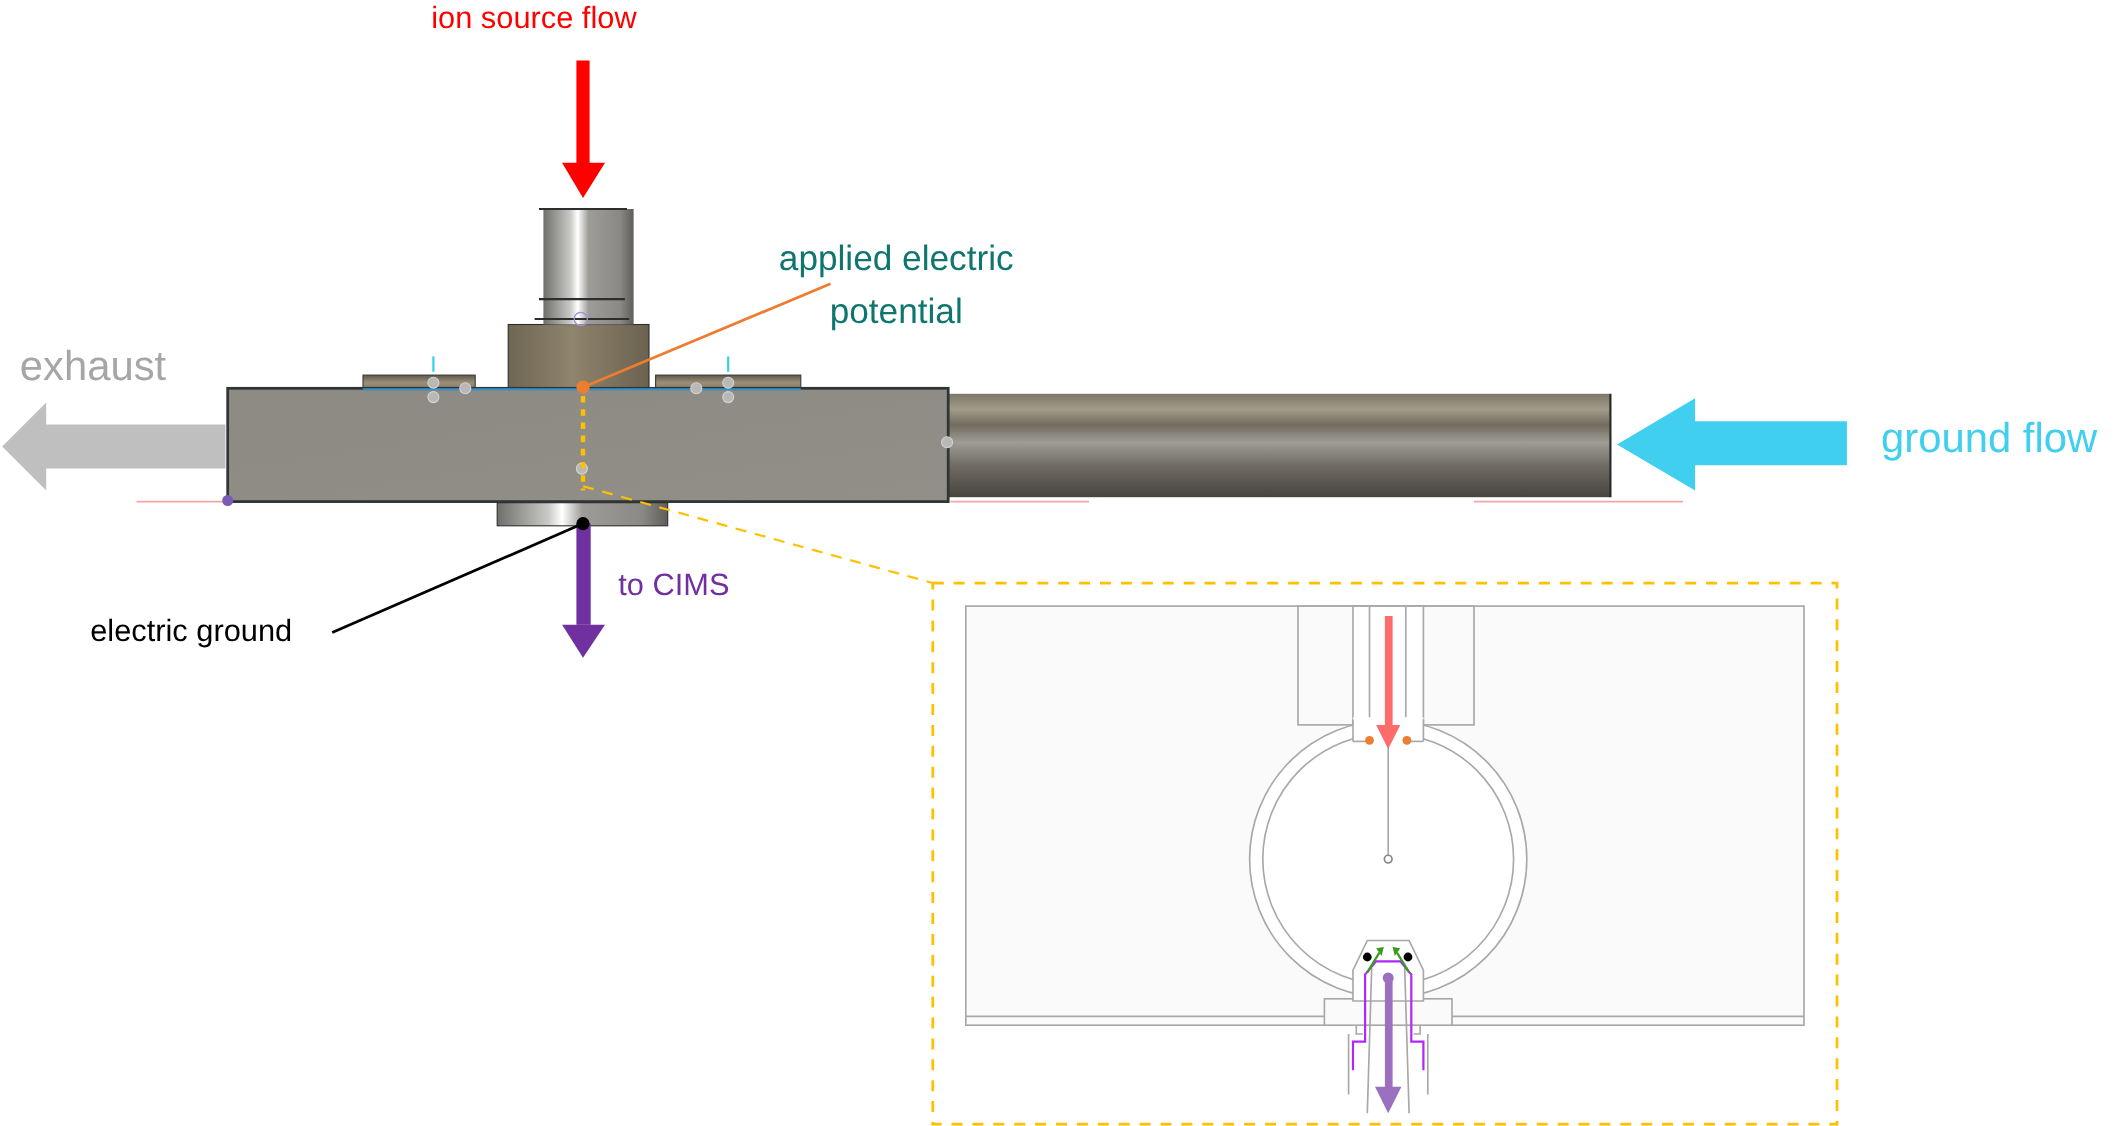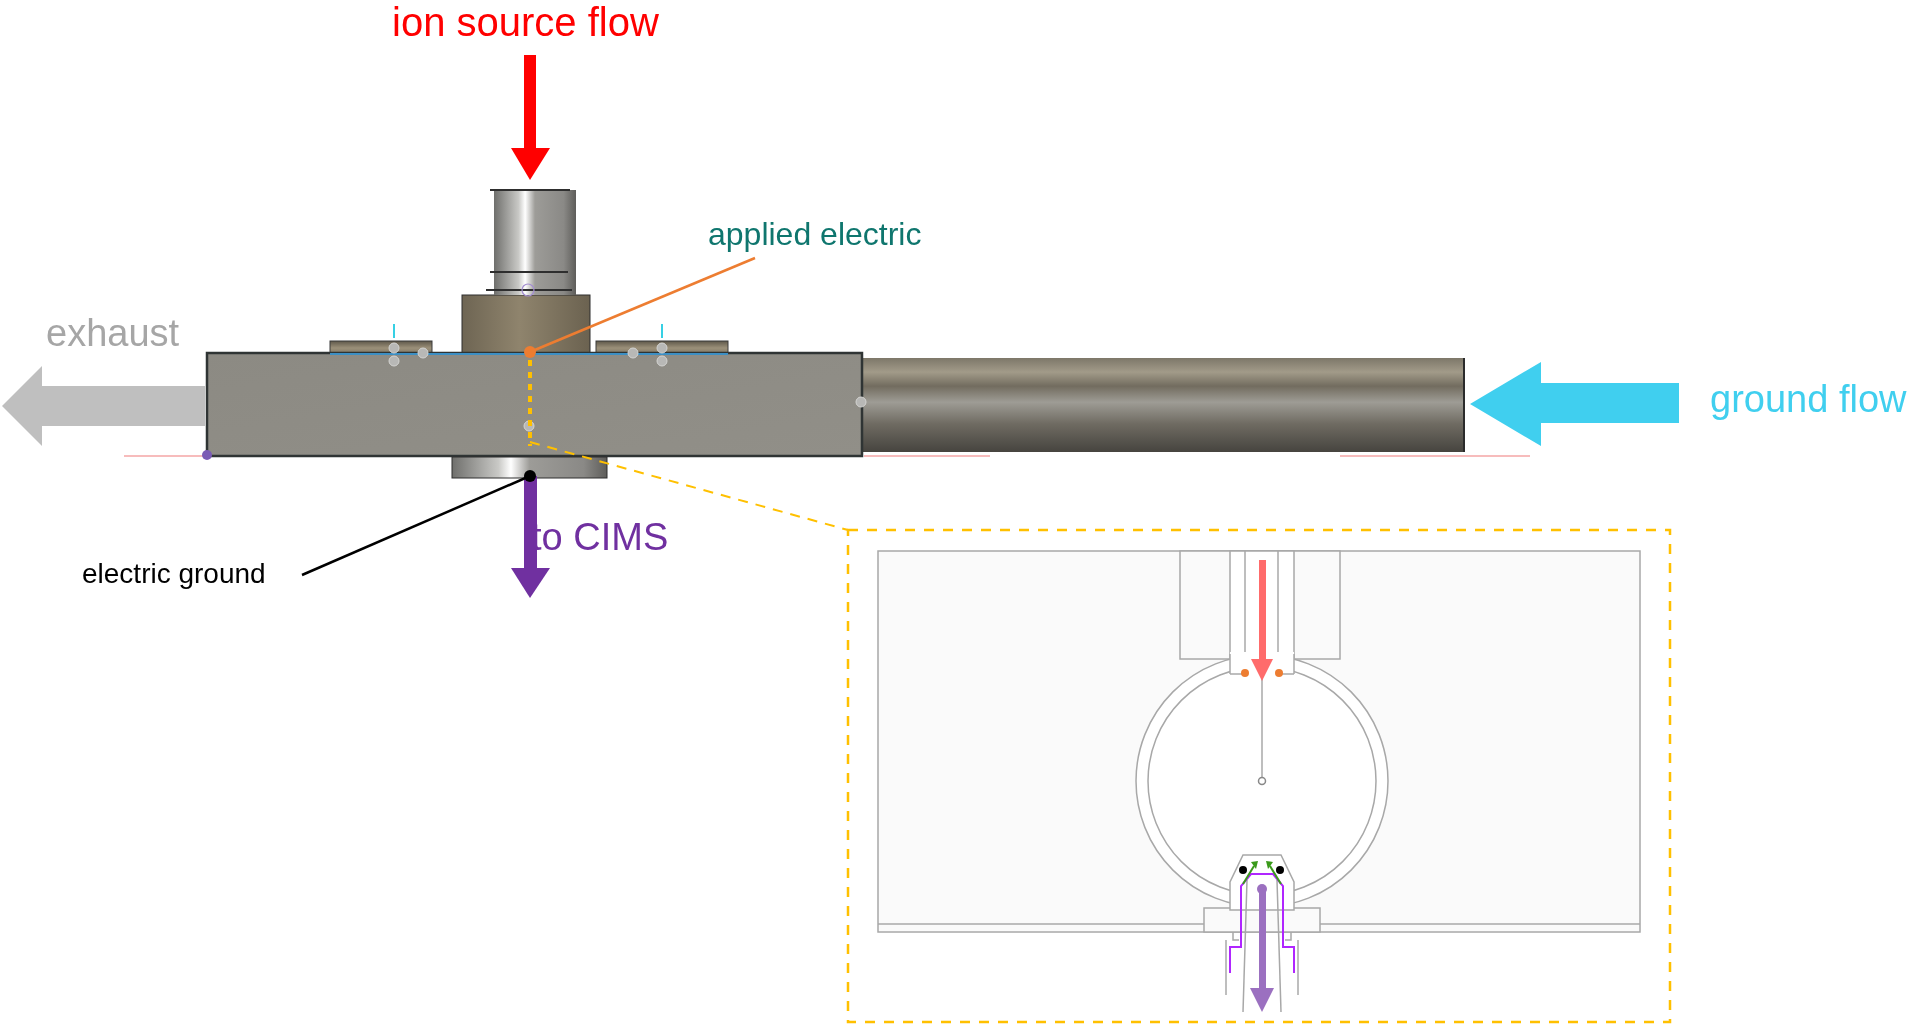--- a/index.html
+++ b/index.html
@@ -1,23 +1,23 @@
 <!DOCTYPE html>
 <html><head>
 <meta charset="utf-8">
 <style>
   html, body { margin: 0; padding: 0; background: #ffffff; }
   body { width: 1926px; height: 1024px; position: relative; overflow: hidden; font-family: "Liberation Sans", sans-serif; }
   svg { position: absolute; left: 0; top: 0; }
   .lbl { position: absolute; white-space: nowrap; font-family: "Liberation Sans", sans-serif; line-height: 1; }
-  .lbl-ion { left: 392px; top: 2px; font-size: 40px; }
-  .lbl-exhaust { left: 18px; top: 314px; font-size: 38px; margin-left: 28px; }
+  .lbl-ion { left: 392px; top: 2px; font-size: 28px; }
+  .lbl-exhaust { left: 18px; top: 314px; font-size: 38px; }
   .lbl-applied { left: 708px; top: 210px; font-size: 32px; text-align: center; line-height: 49px; }
   .lbl-sample { left: 1710px; top: 380px; font-size: 38px; }
-  .lbl-cims { left: 531px; top: 518px; font-size: 38px; }
+  .lbl-cims { left: 562px; top: 518px; font-size: 28px; }
   .lbl-ground { left: 82px; top: 560px; font-size: 28px; text-align: right; }
 </style>
 </head>
 <body>
 
 <svg width="1926" height="1024" viewBox="0 0 1926 1024">
   <defs>
     <linearGradient id="gSteel" x1="0" x2="1" y1="0" y2="0">
       <stop offset="0" stop-color="#6f6f6c"></stop>
       <stop offset="0.3" stop-color="#c9c9c6"></stop>
@@ -179,16 +179,17 @@
     <polygon points="1273,862 1266,861 1268,869" fill="#3a9a1a"></polygon>
     <circle cx="1243" cy="870" r="4" fill="#000000"></circle>
     <circle cx="1280" cy="870" r="4" fill="#000000"></circle>
   </g>
 </svg>
 
 <div class="lbl lbl-ion" style="color:#ff0000">ion source flow</div>
 <div class="lbl lbl-exhaust" style="color:#a6a6a6">exhaust</div>
 <div class="lbl lbl-applied" style="color:#0f766e">
   <div>applied electric</div>
+  <div>potential</div>
 </div>
 <div class="lbl lbl-sample" style="color:#40cfef">ground flow</div>
 <div class="lbl lbl-cims" style="color:#7030a0">to CIMS</div>
 <div class="lbl lbl-ground" style="color:#000000">electric ground</div>
 
 </body></html>

